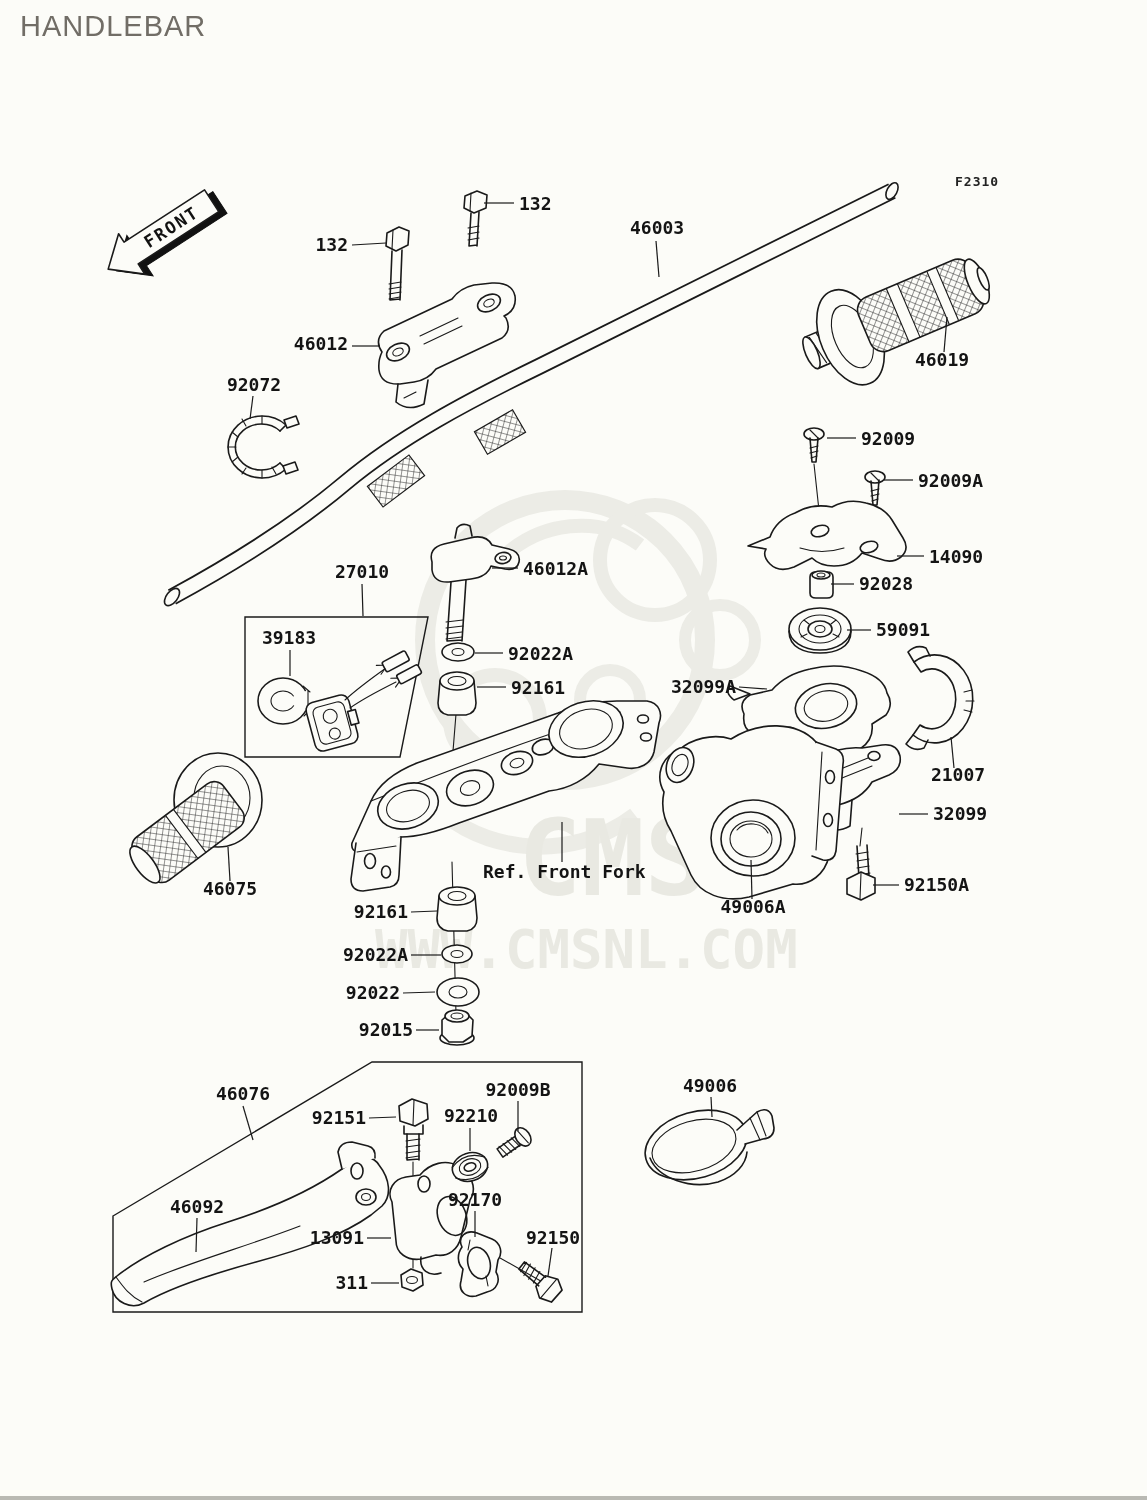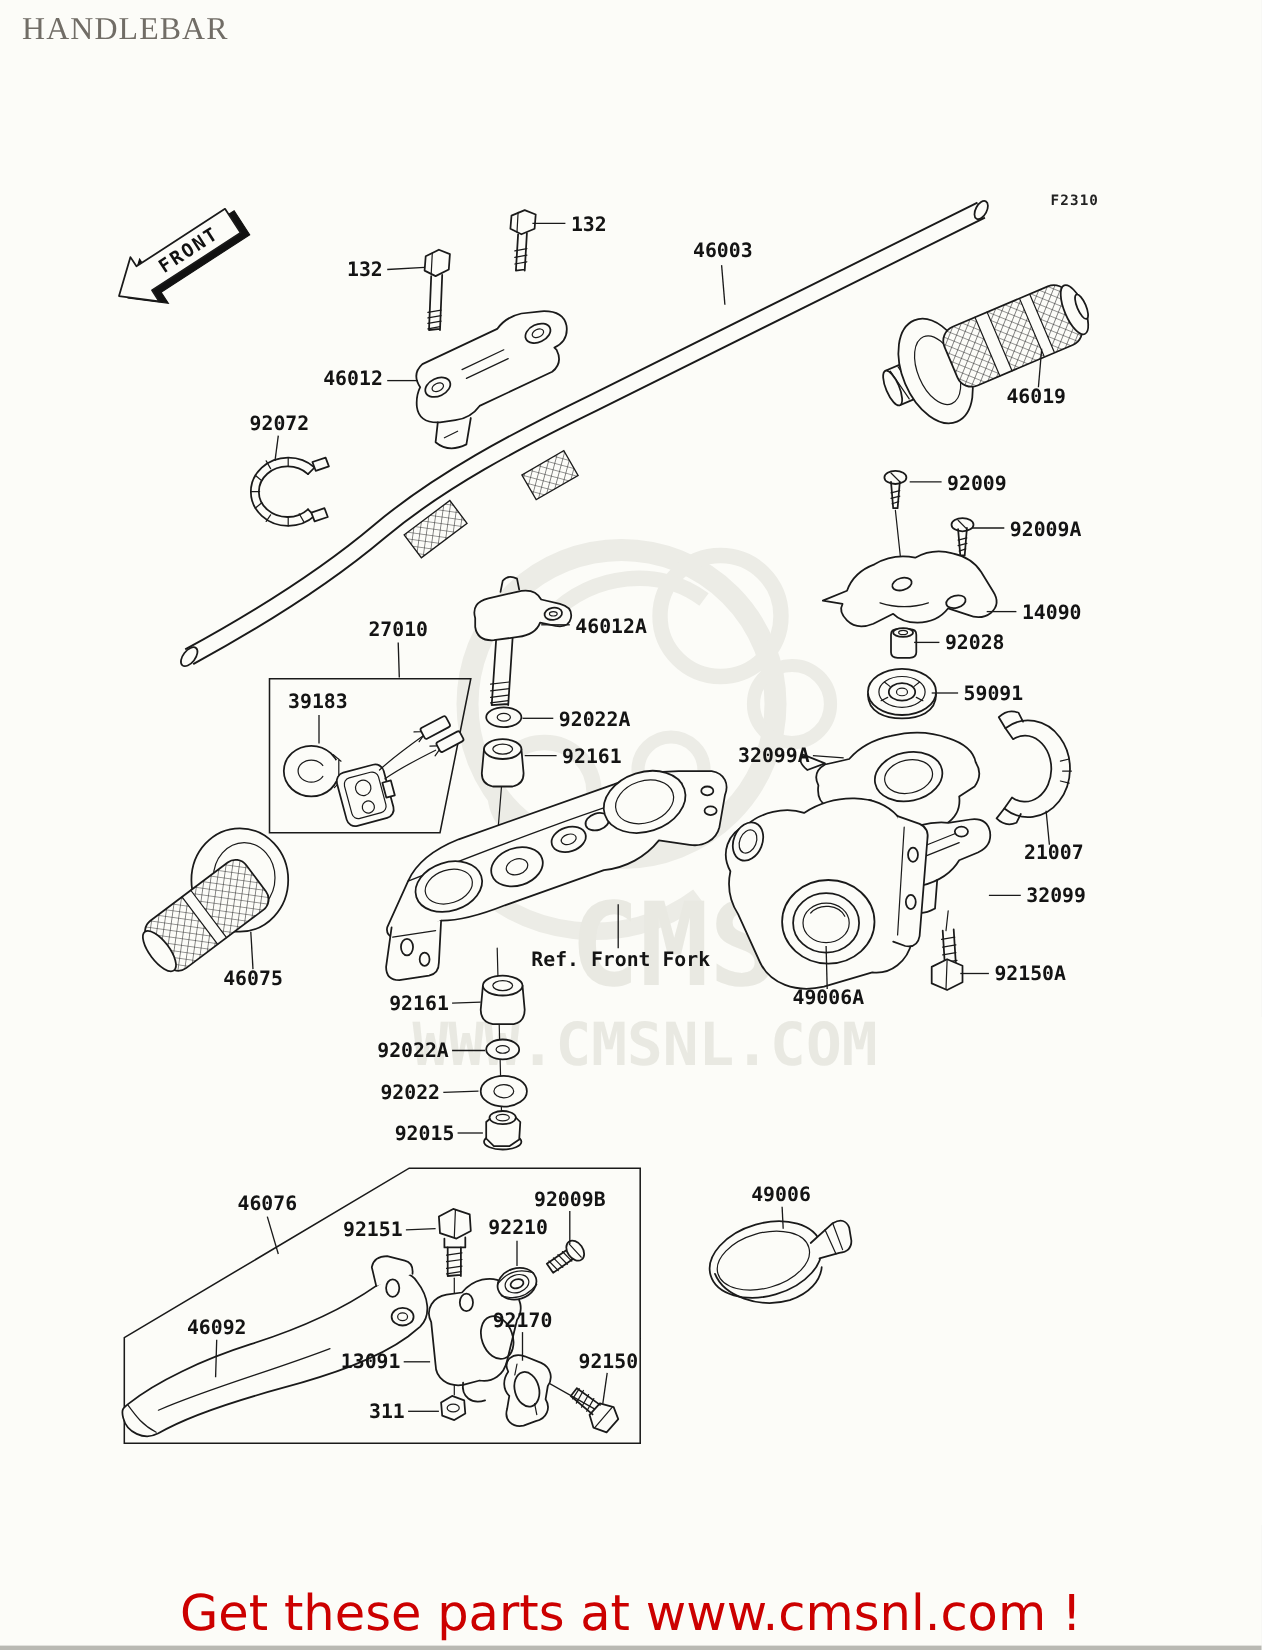--- a/index.html
+++ b/index.html
@@ -1,18 +1,18 @@
 <!DOCTYPE html>
 <html><head>
 <meta charset="utf-8">
 <style>
   html,body{margin:0;padding:0;}
   body{background:#e8e8e8;font-family:"DejaVu Sans",sans-serif;}
   #canvas{position:relative;width:1147px;height:1500px;background:#fcfcf8;overflow:hidden;margin:0 auto;}
-  #page-title{position:absolute;left:20px;top:10px;font-size:29px;letter-spacing:1px;color:#716d66;font-family:Liberation Serif, serif;font-weight:400;}
+  #page-title{position:absolute;left:20px;top:10px;font-size:29px;letter-spacing:1px;color:#716d66;font-family:Liberation Sans, sans-serif;font-weight:400;}
   #diagram-svg{position:absolute;left:0;top:0;}
   text.lbl{font-family:"DejaVu Sans Mono",monospace;font-weight:bold;font-size:18px;fill:#141414;}
   text.code{font-family:"DejaVu Sans Mono",monospace;font-weight:bold;font-size:13px;fill:#222;letter-spacing:1px;}
   text.wm-big{font-family:"DejaVu Sans Mono",monospace;font-weight:bold;font-size:105px;fill:#e9e9e2;}
   text.wm-url{font-family:"DejaVu Sans Mono",monospace;font-weight:bold;font-size:54px;fill:#e9e9e2;}
   text.front-txt{font-family:"DejaVu Sans Mono",monospace;font-weight:bold;font-size:17px;fill:#111;letter-spacing:2px;}
   .p{fill:#fcfcf8;stroke:#1a1a1a;stroke-width:1.6;stroke-linejoin:round;stroke-linecap:round;}
   .ln{fill:none;stroke:#1a1a1a;stroke-width:1.6;stroke-linejoin:round;stroke-linecap:round;}
   .tn{fill:none;stroke:#1a1a1a;stroke-width:1.1;stroke-linejoin:round;stroke-linecap:round;}
   .ld{fill:none;stroke:#1a1a1a;stroke-width:1.2;}
@@ -445,15 +445,14 @@
       <text class="lbl" x="471" y="1122" text-anchor="middle">92210</text>
       <text class="lbl" x="475" y="1206" text-anchor="middle">92170</text>
       <text class="lbl" x="197" y="1213" text-anchor="middle">46092</text>
       <text class="lbl" x="364" y="1244" text-anchor="end">13091</text>
       <text class="lbl" x="368" y="1289" text-anchor="end">311</text>
       <text class="lbl" x="553" y="1244" text-anchor="middle">92150</text>
       <text class="lbl" x="710" y="1092" text-anchor="middle">49006</text>
     </g>
   </svg>
 
-  <div id="footer-text">Get these parts at www.cmsnl.com !</div>
   <div id="bottom-edge"></div>
 </div>
 
 </body></html>

